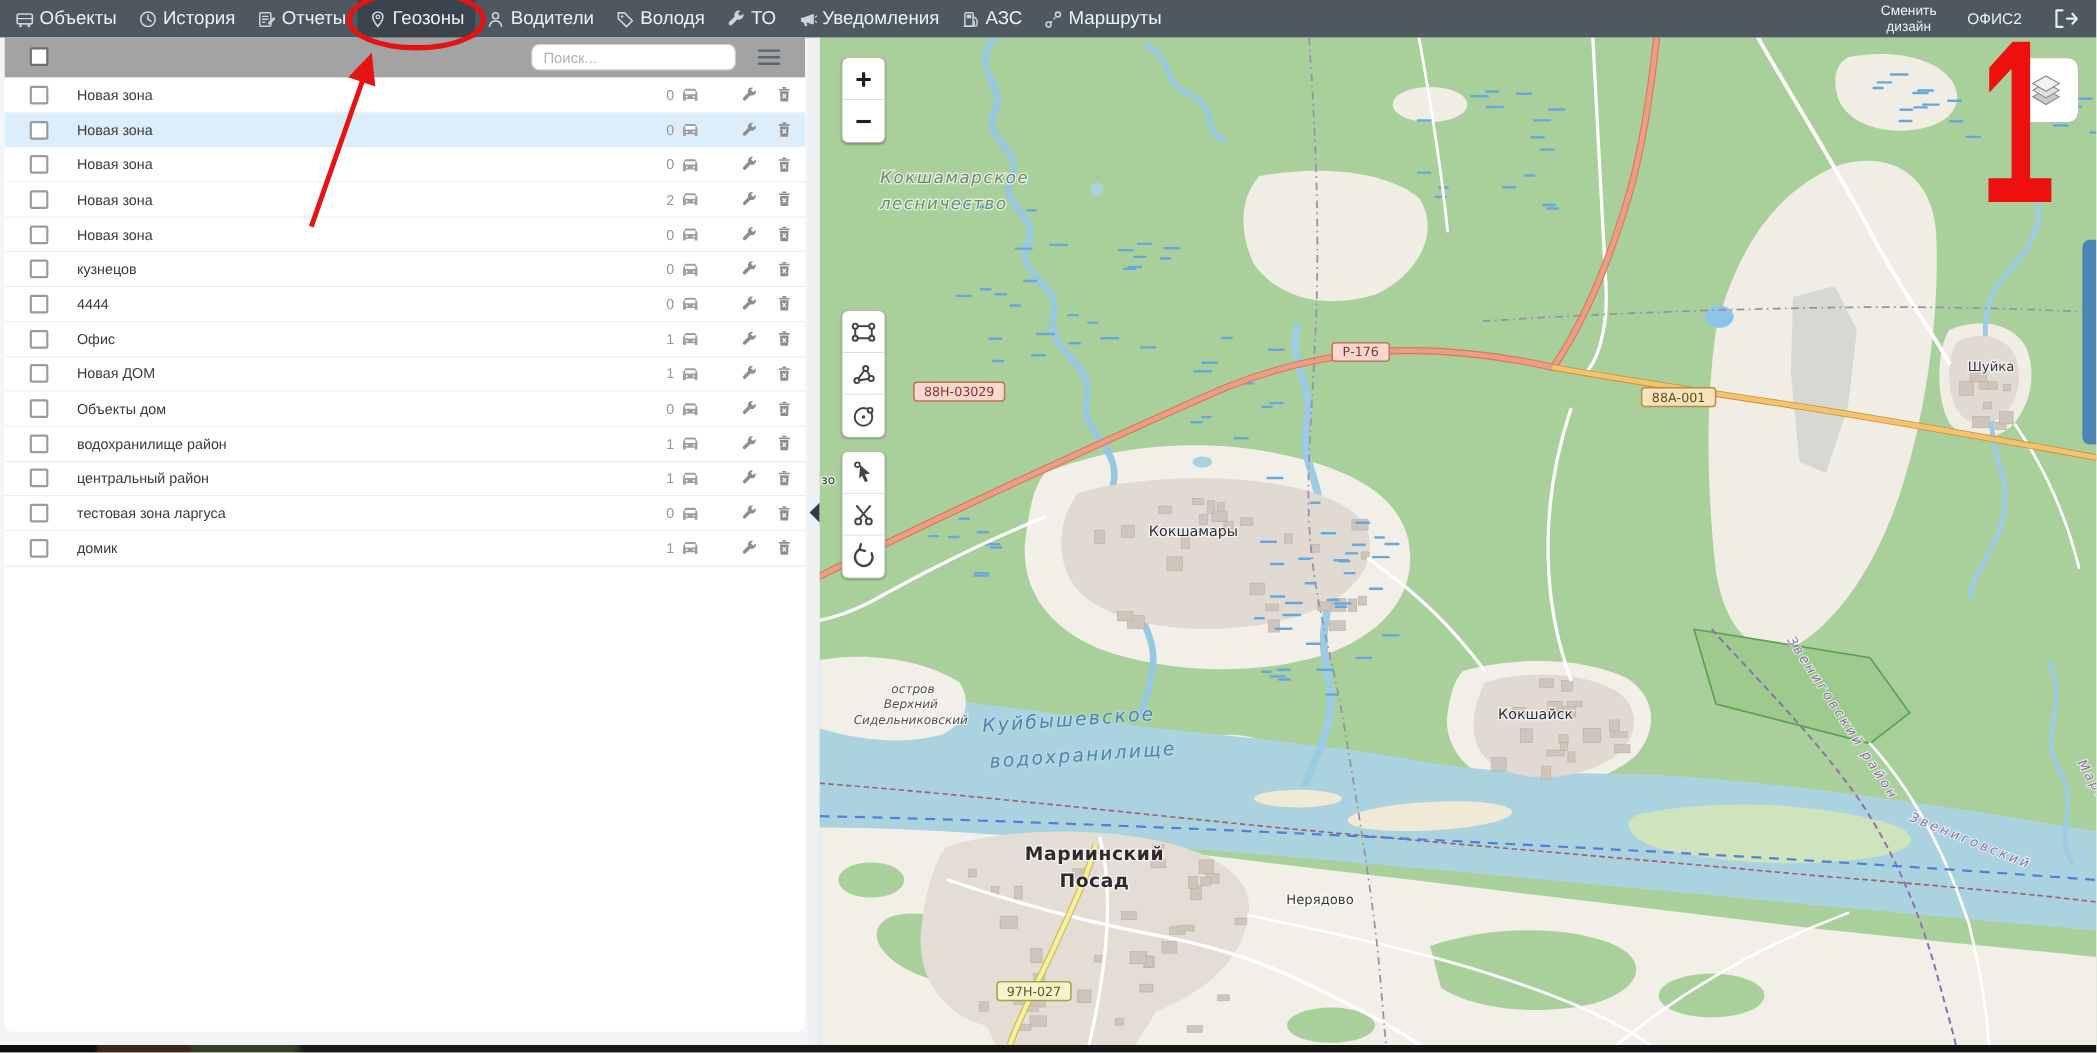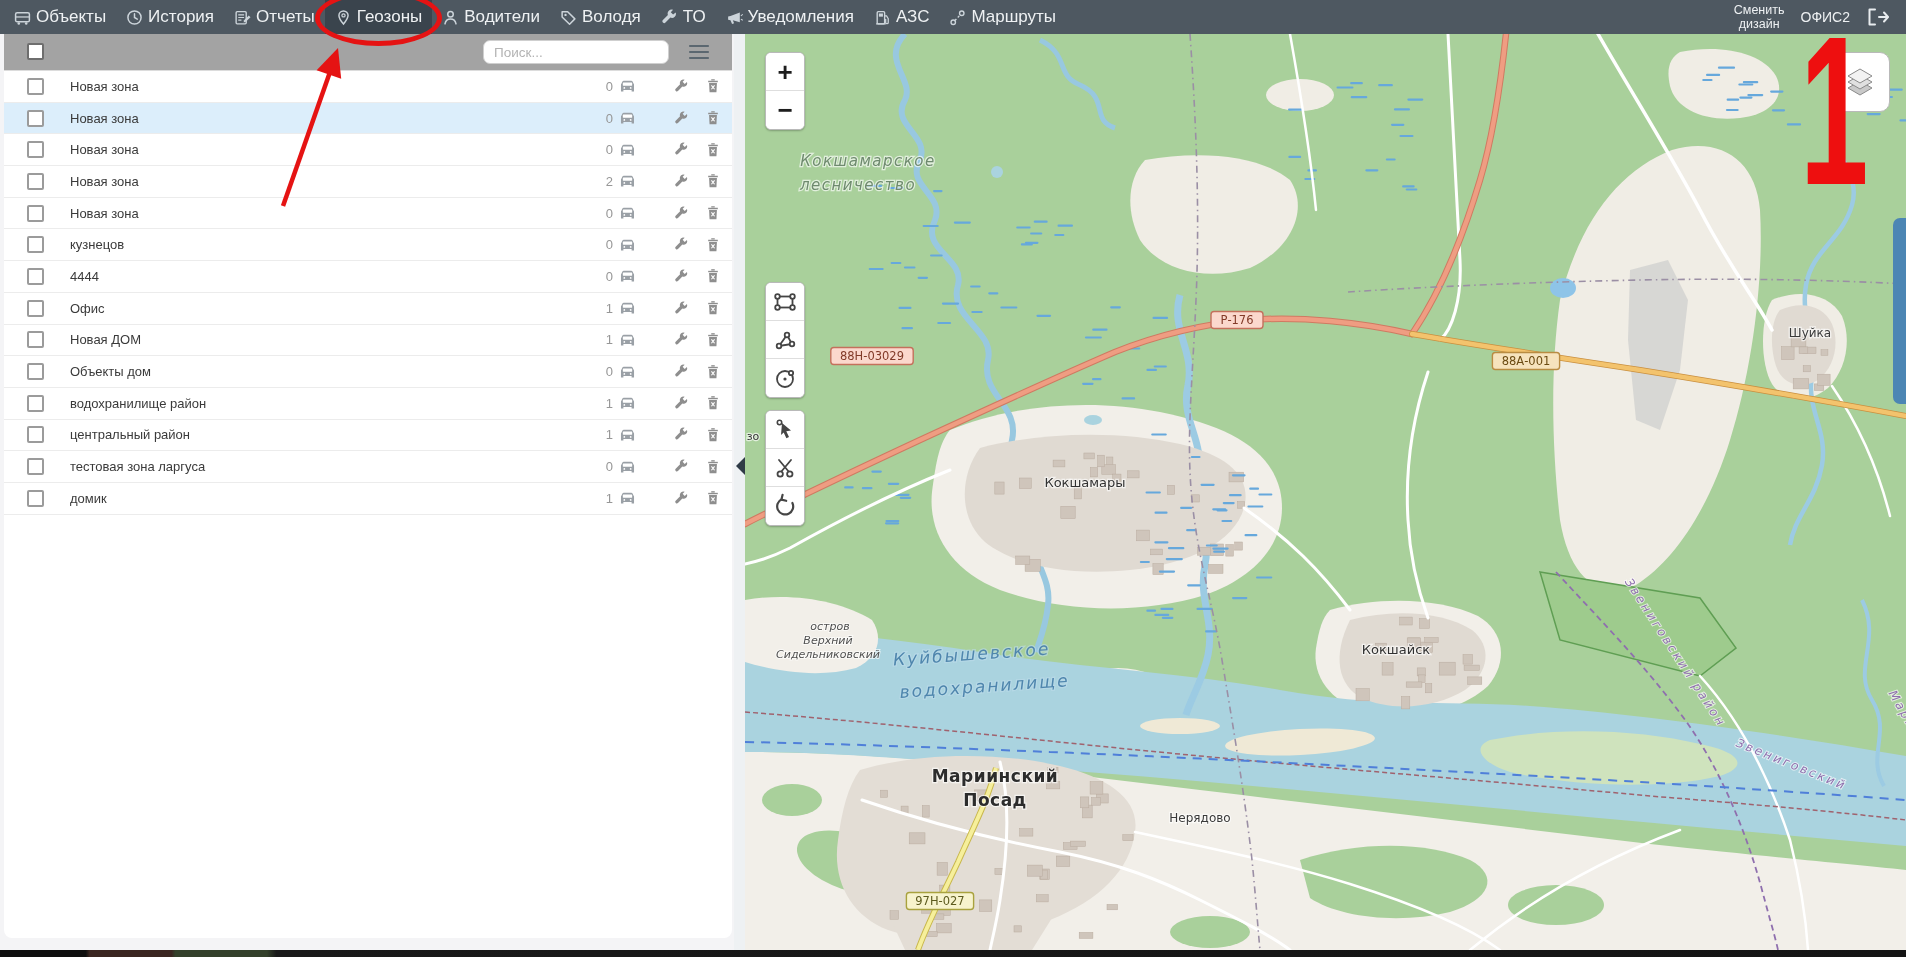--- a/index.html
+++ b/index.html
@@ -5,21 +5,21 @@
   html,body{margin:0;padding:0;background:#fff;}
   body{font-family:"Liberation Sans",sans-serif;}
   #app{position:relative;width:1906px;height:957px;overflow:hidden;background:#f4f4f6;}
 
   
   .topbar{position:absolute;left:0;top:0;width:1906px;height:34px;background:#4e5861;display:flex;align-items:stretch;z-index:20;}
   .nav-items{display:flex;align-items:stretch;padding-left:4px;}
   .nav-item{position:relative;display:flex;align-items:center;gap:5px;padding:0 10px;color:#eef1f3;font-size:17px;cursor:pointer;white-space:nowrap;}
   .nav-item.active{background:#3a444d;}
   .nav-item svg{width:17px;height:17px;color:#ccd4da;flex:0 0 auto;}
-  .tb-right{position:absolute;right:0;top:0;height:34px;display:flex;align-items:center;gap:16px;padding-right:16px;color:#eef1f3;}
+  .tb-right{position:absolute;right:0;top:0;height:34px;display:flex;align-items:center;gap:28px;padding-right:16px;color:#eef1f3;}
   .change-design{font-size:12.5px;line-height:1.15;text-align:center;cursor:pointer;}
   .account{font-size:14px;cursor:pointer;}
   .logout{width:24px;height:20px;cursor:pointer;display:flex;align-items:center;}
 
   
   .red-ellipse{position:absolute;left:-10px;right:-10px;top:-10px;bottom:-12px;border:5px solid #e51313;border-radius:50%;pointer-events:none;z-index:60;}
 
   
   .sidebar{position:absolute;left:0;top:34px;width:734px;height:916px;background:#f4f4f6;}
   .sidebar-card{position:absolute;left:4px;right:2px;top:0;bottom:12px;background:#fff;border-radius:0 0 8px 8px;overflow:hidden;}

